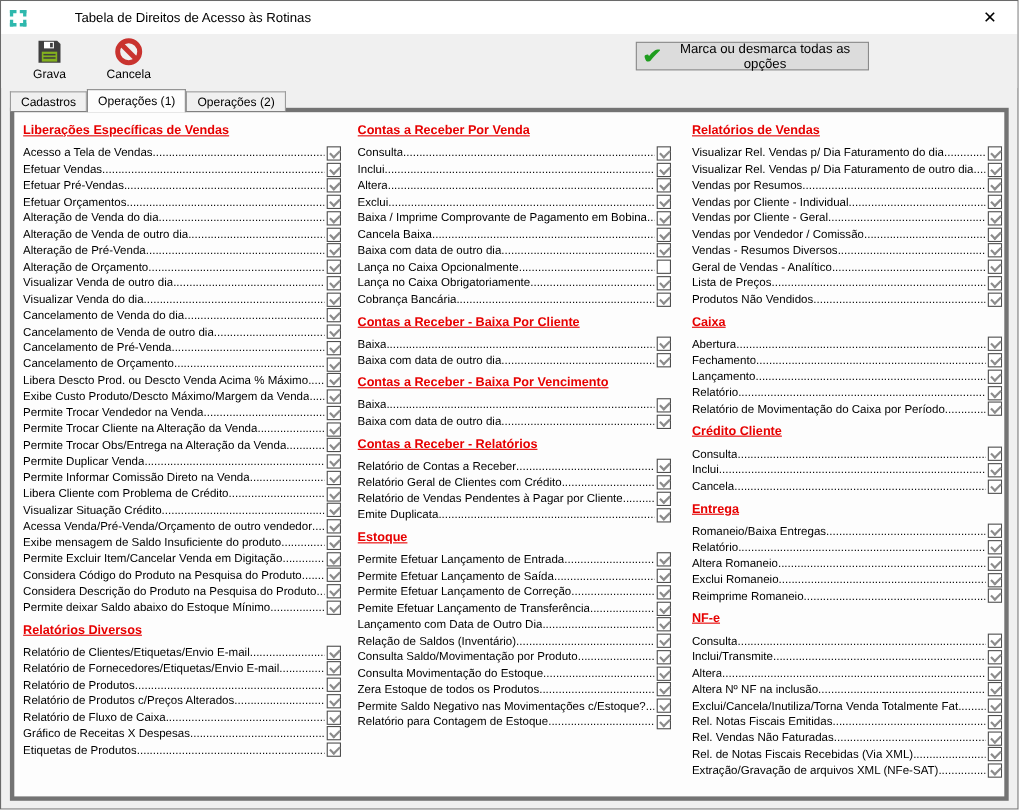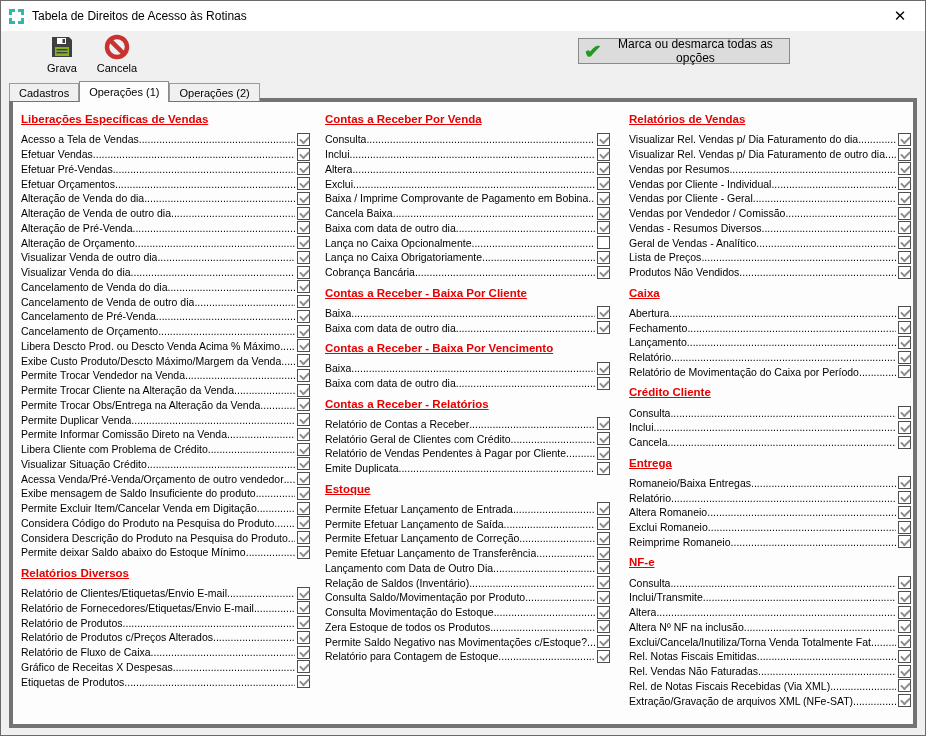--- a/index.html
+++ b/index.html
@@ -1,31 +1,31 @@
 <!DOCTYPE html>
 <html><head>
 <meta charset="utf-8">
 <style>
   * { margin:0; padding:0; box-sizing:border-box; }
   html,body { width:926px; height:736px; background:#d7d7d7; font-family:"Liberation Sans", sans-serif; }
   .window { position:relative; width:926px; height:736px; background:#f0f0f0; border:1px solid #6a6a6a; overflow:hidden; }
 
   
-  .titlebar { position:relative; height:30px; background:#ffffff; display:flex; align-items:center; padding:0 8px; }
+  .titlebar { position:relative; height:30px; background:#ffffff; display:flex; align-items:center; padding:0 8px;gap:36px; }
   .app-icon { width:15px; height:15px; border:3px dashed #2fb8ad; background:#ffffff; margin-right:8px; flex:none; }
   .title { font-size:12px; color:#000; }
   .close { position:absolute; right:14px; top:4px; width:22px; height:22px; font-size:15px; color:#000;
            display:flex; align-items:center; justify-content:center; cursor:default; }
 
   
   .toolbar { position:relative; height:49px; background:#f0f0f0; }
   .tool-btn { position:absolute; top:3px; display:flex; flex-direction:column; align-items:center; cursor:default; }
   .tool-btn .lbl { font-size:11px; color:#000; margin-top:2px; }
   .tool-btn svg { display:block; }
-  #grava-btn { left:33px; width:56px; }
+  #grava-btn { left:16px; width:56px; }
   #cancela-btn { left:84px; width:64px; }
   .marca-btn { position:absolute; left:577px; top:7px; height:26px; width:212px; background:#dcdcdc;
                border:1px solid #8a8a8a; display:flex; align-items:center; padding:0 6px; font-size:12px; color:#000;
                font-family:"Liberation Sans", sans-serif; }
   .green-check { color:#1f9d1f; font-size:19px; font-weight:bold; margin-right:7px; line-height:1; transform:scaleX(1.15); }
 
   
   .tabbar { position:relative; display:flex; align-items:flex-end; padding-left:8px; height:21px; z-index:2;text-align:right; }
   .tab { height:18px; padding:0 9px; font-size:11px; color:#000; background:#f0f0f0; border:1px solid #9b9b9b;
          border-bottom:none; display:flex; align-items:center; margin-right:0; cursor:default; }

